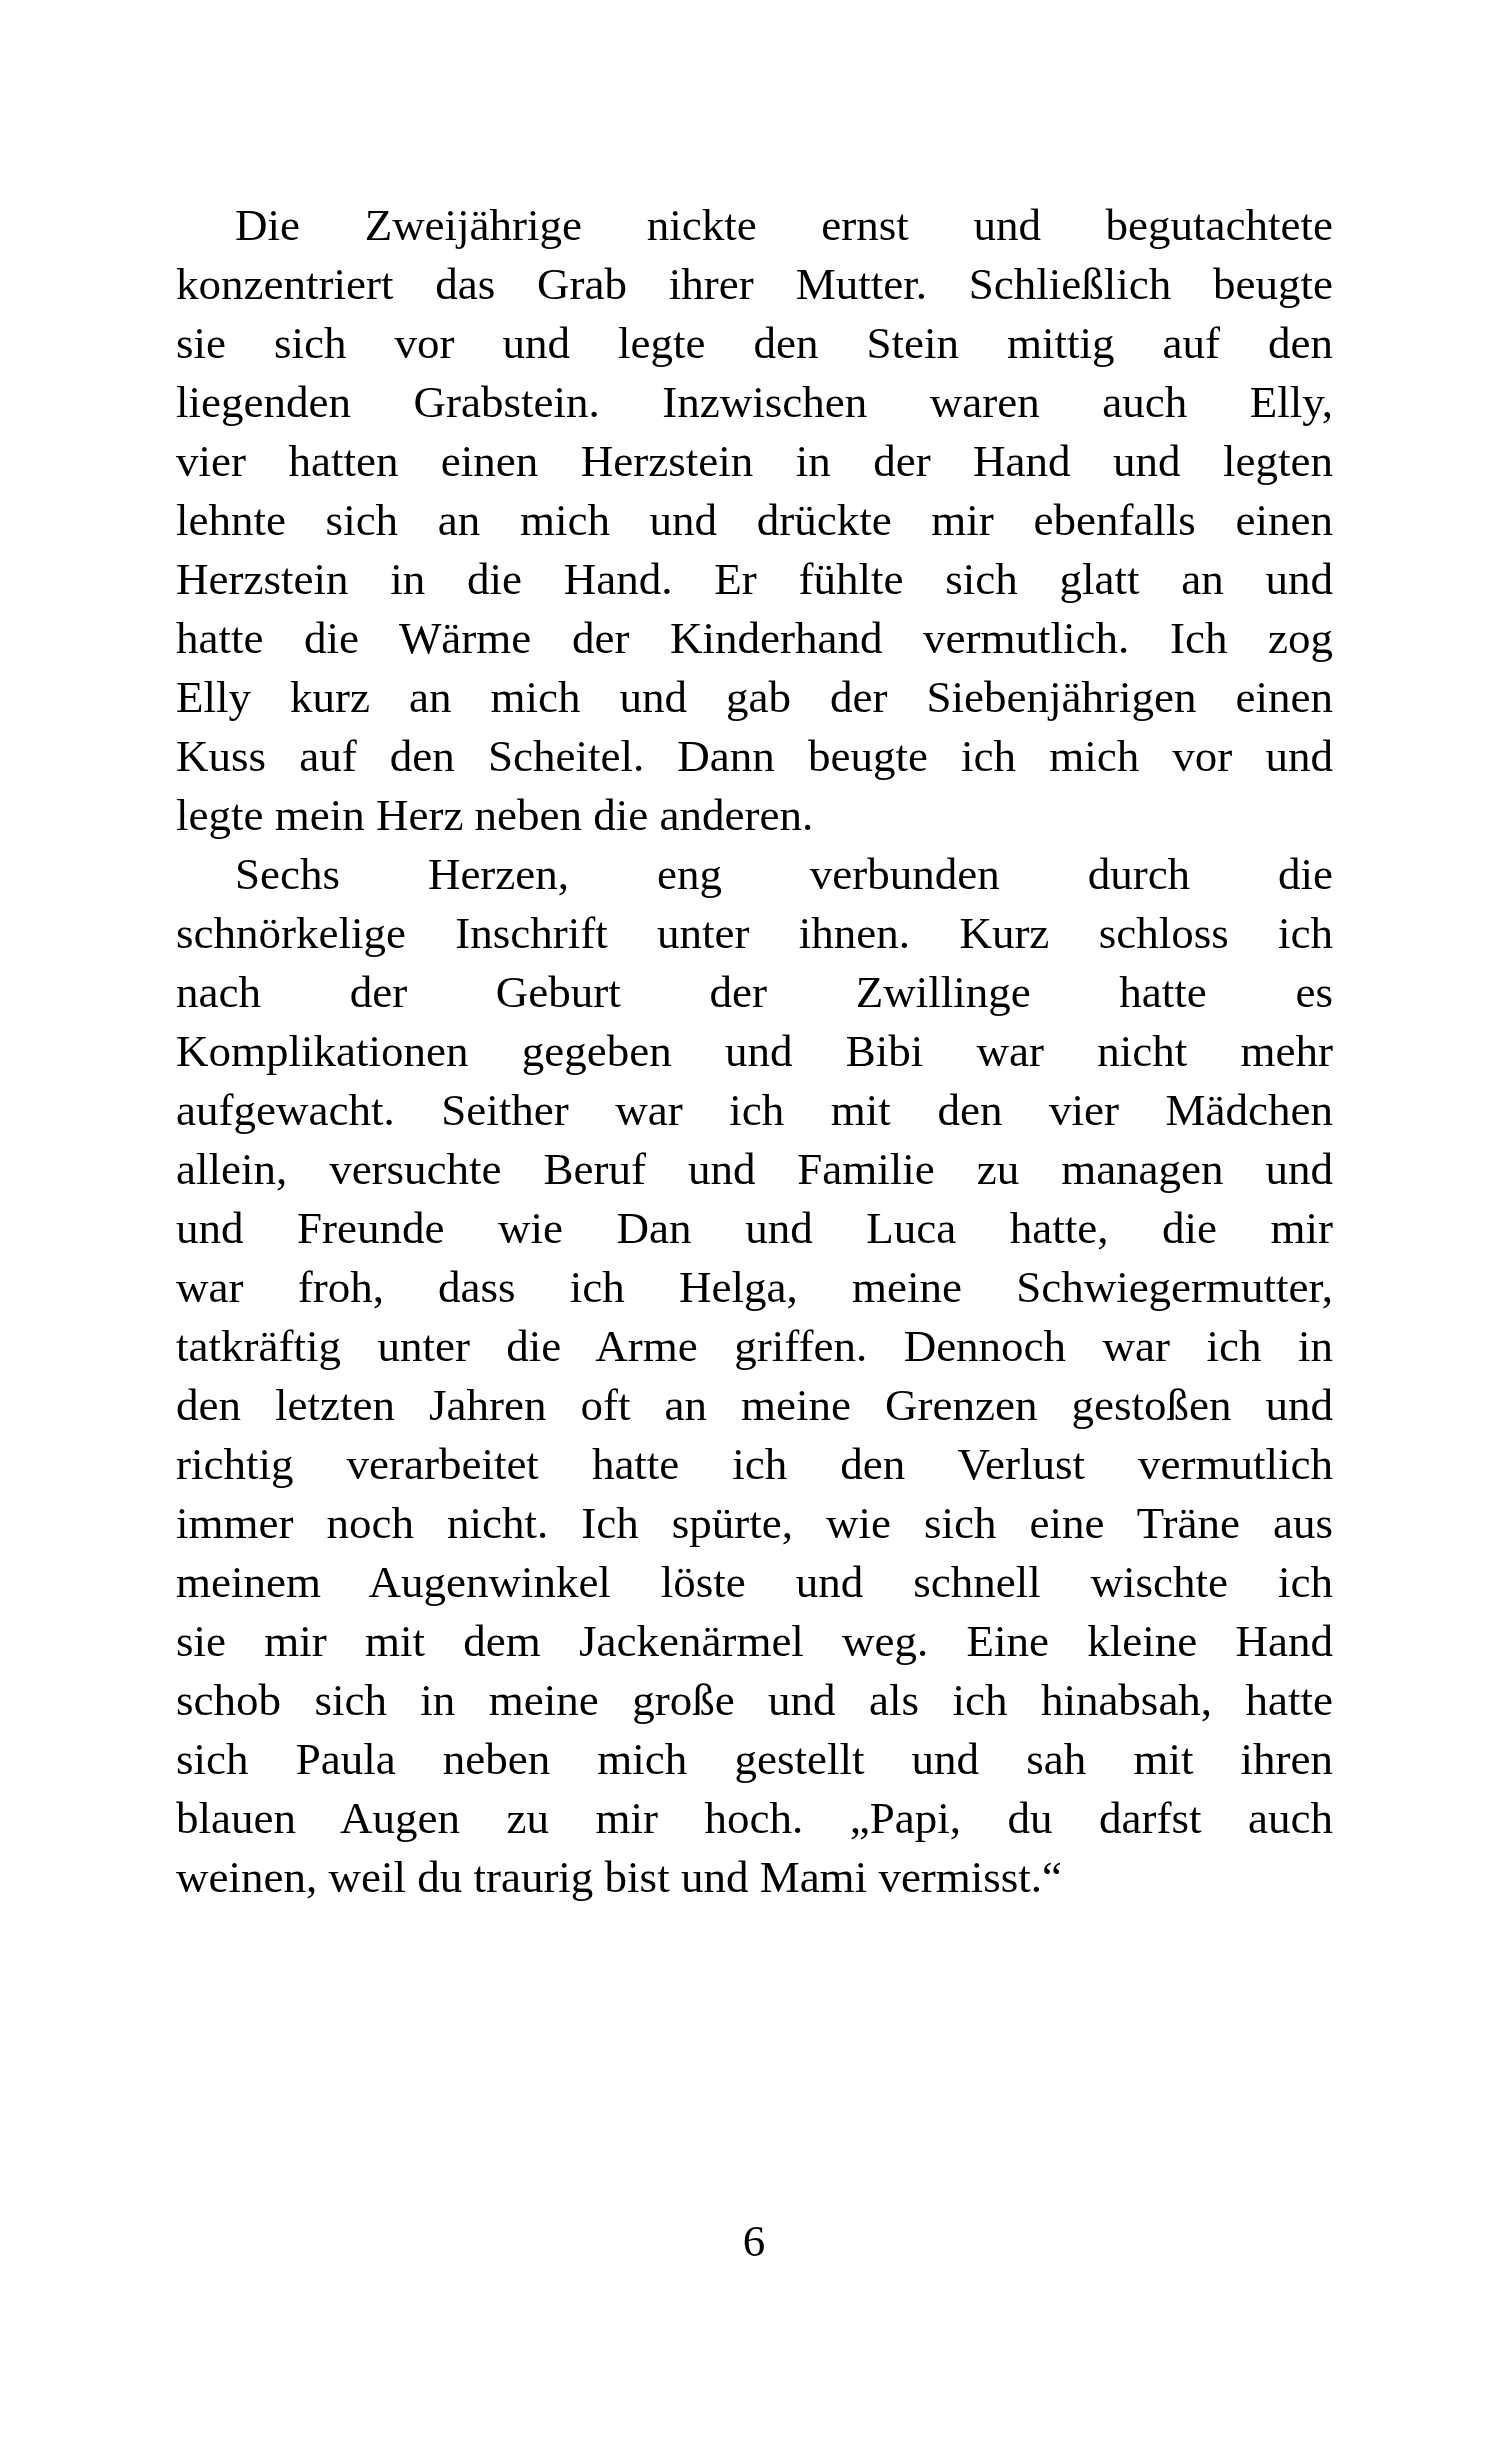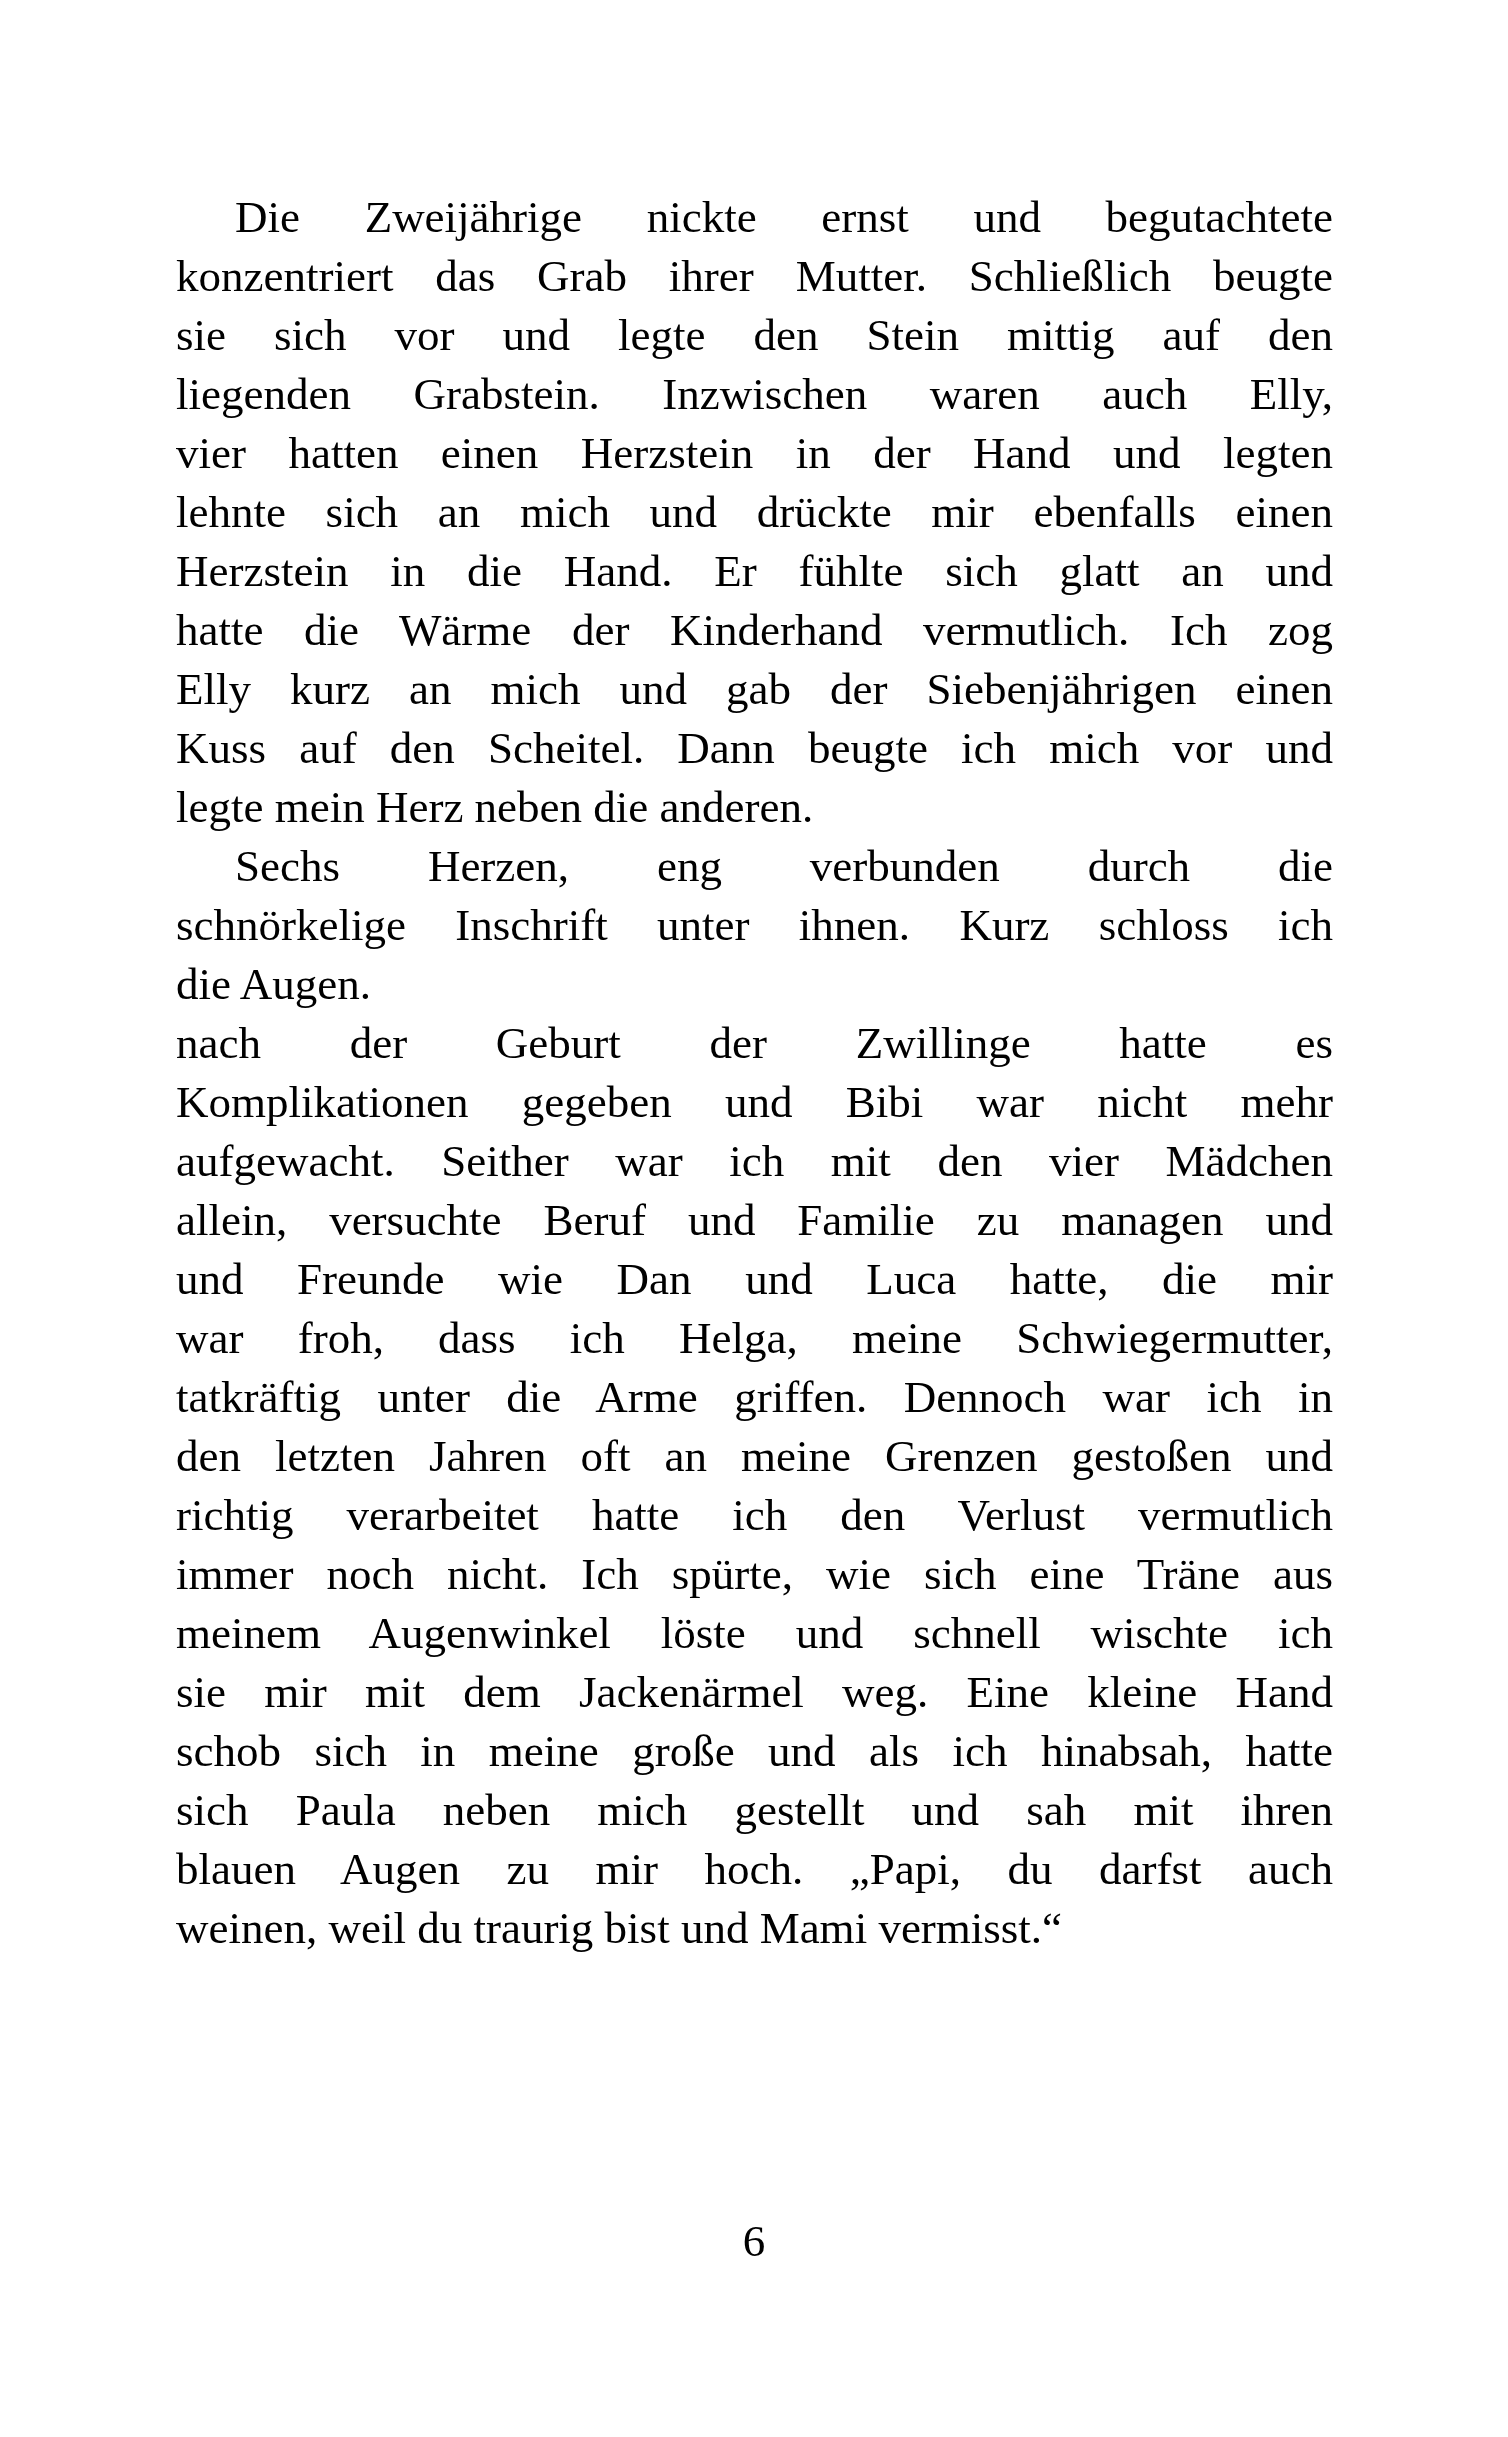--- a/index.html
+++ b/index.html
@@ -12,21 +12,21 @@
     width: 1508px;
     height: 2438px;
     background: #ffffff;
     color: #000000;
     font-family: "Liberation Serif", "DejaVu Serif", serif;
     overflow: hidden;
   }
   .text-block {
     position: absolute;
     left: 176px;
-    top: 188px;
+    top: 196px;
     width: 1157px;
   }
   .line {
     font-size: 45px;
     line-height: 59px;
     text-align: justify;
     text-align-last: justify;
     text-justify: inter-word;
   }
   .line.indent {
@@ -56,21 +56,20 @@
       <div class="line">liegenden Grabstein. Inzwischen waren auch Elly,</div>
       <div class="line">vier hatten einen Herzstein in der Hand und legten</div>
       <div class="line">lehnte sich an mich und drückte mir ebenfalls einen</div>
       <div class="line">Herzstein in die Hand. Er fühlte sich glatt an und</div>
       <div class="line">hatte die Wärme der Kinderhand vermutlich. Ich zog</div>
       <div class="line">Elly kurz an mich und gab der Siebenjährigen einen</div>
       <div class="line">Kuss auf den Scheitel. Dann beugte ich mich vor und</div>
       <div class="line last">legte mein Herz neben die anderen.</div>
       <div class="line indent">Sechs Herzen, eng verbunden durch die</div>
       <div class="line">schnörkelige Inschrift unter ihnen. Kurz schloss ich</div>
-      <div class="line last">die Augen.</div>
       <div class="line">nach der Geburt der Zwillinge hatte es</div>
       <div class="line">Komplikationen gegeben und Bibi war nicht mehr</div>
       <div class="line">aufgewacht. Seither war ich mit den vier Mädchen</div>
       <div class="line">allein, versuchte Beruf und Familie zu managen und</div>
       <div class="line">und Freunde wie Dan und Luca hatte, die mir</div>
       <div class="line">war froh, dass ich Helga, meine Schwiegermutter,</div>
       <div class="line">tatkräftig unter die Arme griffen. Dennoch war ich in</div>
       <div class="line">den letzten Jahren oft an meine Grenzen gestoßen und</div>
       <div class="line">richtig verarbeitet hatte ich den Verlust vermutlich</div>
       <div class="line">immer noch nicht. Ich spürte, wie sich eine Träne aus</div>

